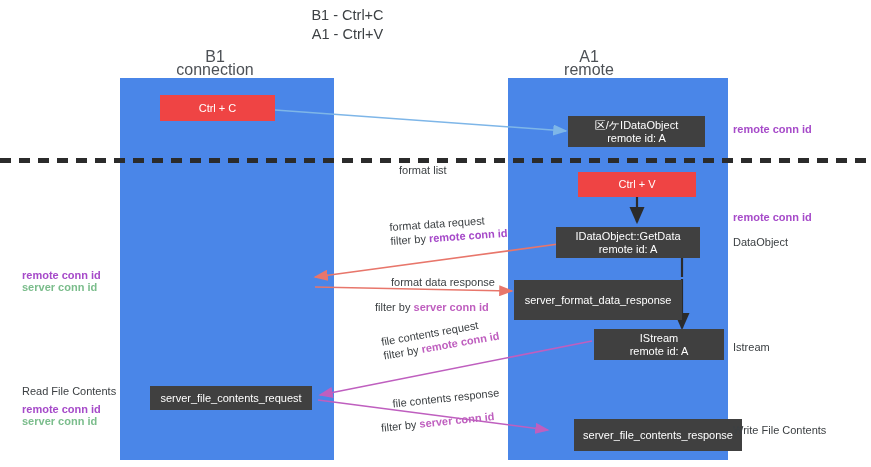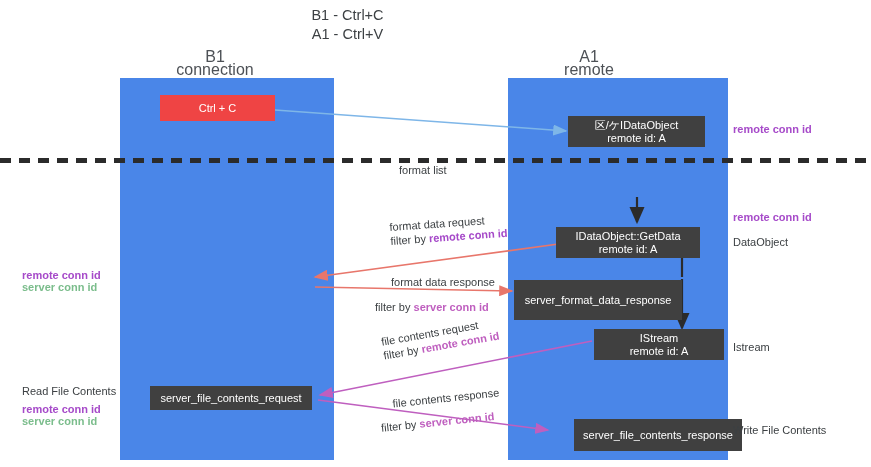--- a/index.html
+++ b/index.html
@@ -126,20 +126,21 @@
     </g>
   </svg>
 
   <div class="abs dashsep"></div>
 
   <div class="abs box green" style="left:160px;top:95px;width:115px;height:26px;">Ctrl + C</div>
 
   <div class="abs box orange" style="left:568px;top:116px;width:137px;height:31px;">区/ケIDataObject
 remote id: A</div>
 
+  <div class="abs box green" style="left:578px;top:172px;width:118px;height:25px;">Ctrl + V</div>
 
   <div class="abs box orange" style="left:556px;top:227px;width:144px;height:31px;">IDataObject::GetData
 remote id: A</div>
 
 
   <div class="abs box orange" style="left:514px;top:280px;width:168px;height:40px;">server_format_data_response</div>
 
   <div class="abs box orange" style="left:594px;top:329px;width:130px;height:31px;">IStream
 remote id: A</div>
 

